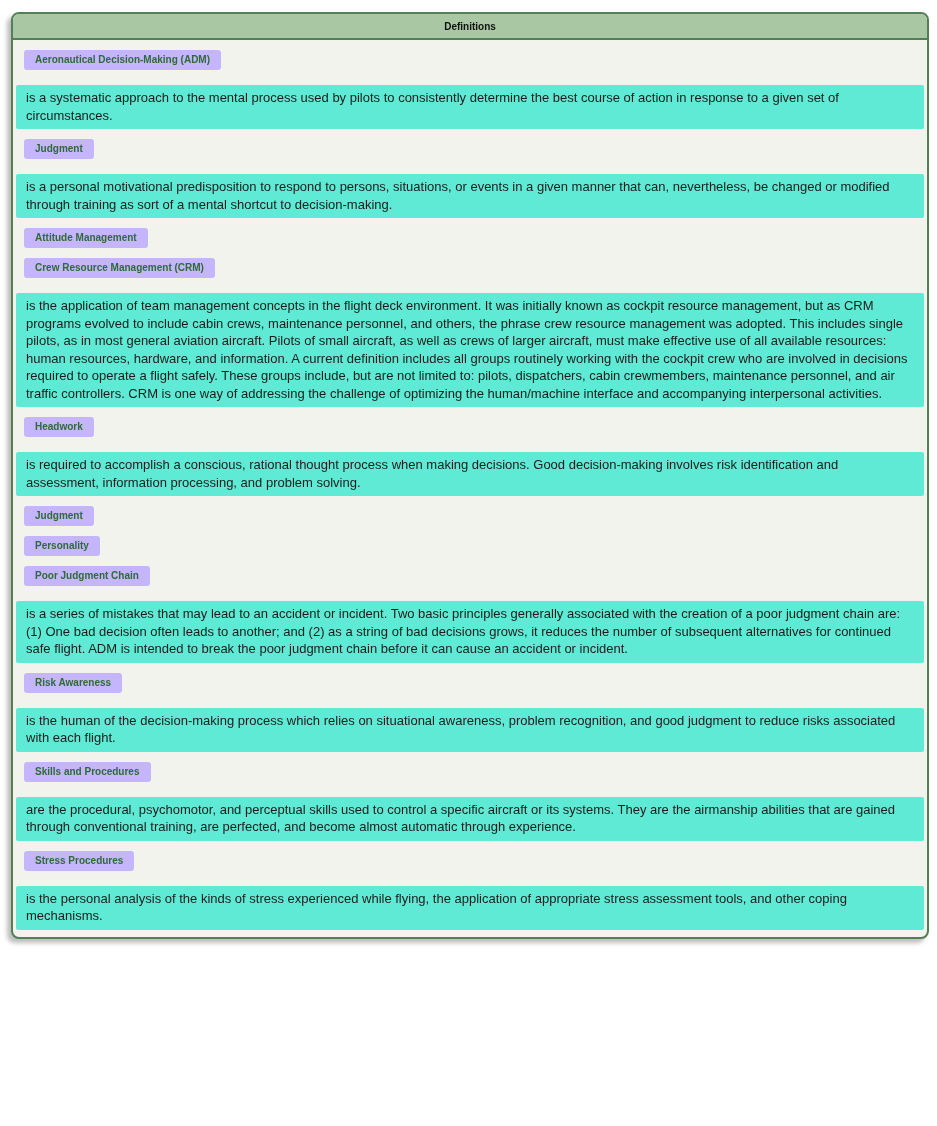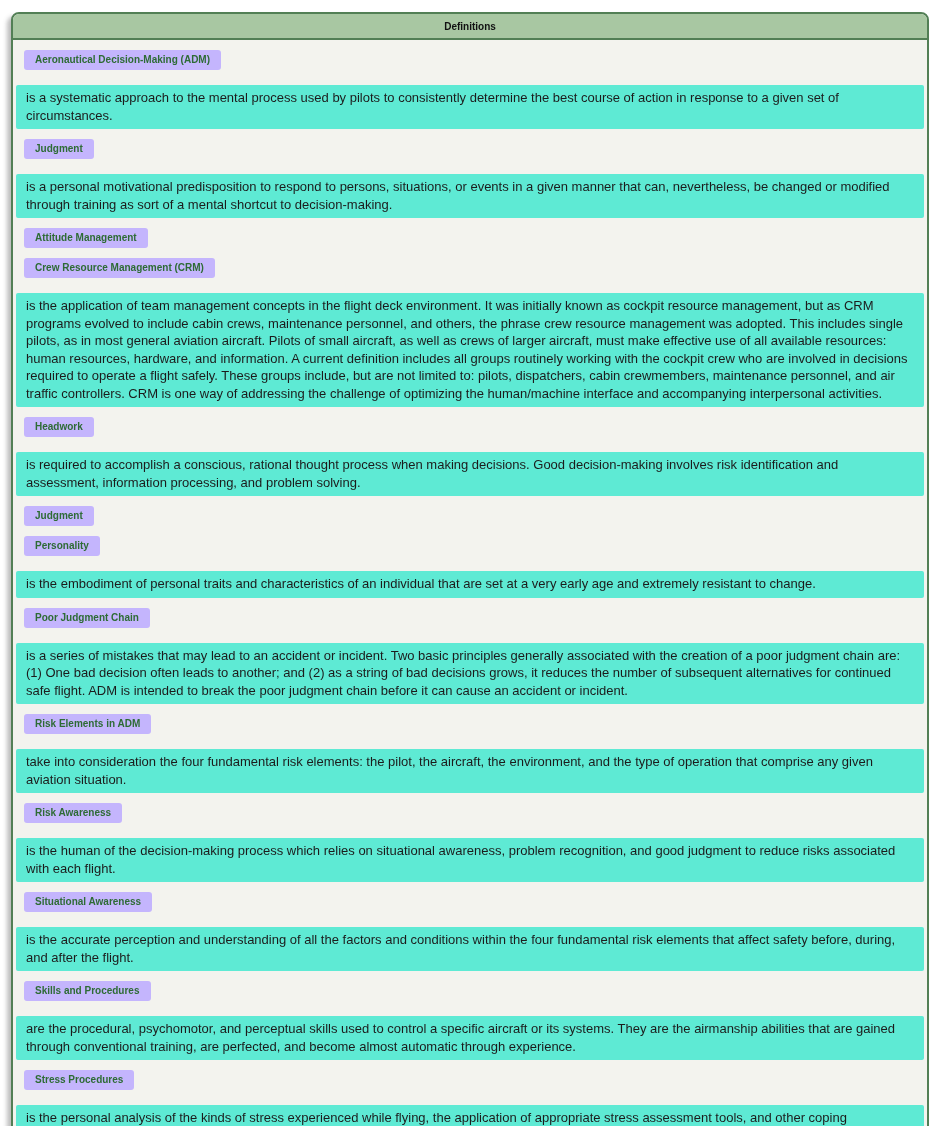--- a/index.html
+++ b/index.html
@@ -114,42 +114,33 @@
         <span class="term-badge">Headwork</span>
         <div class="definition">is required to accomplish a conscious, rational thought process when making decisions. Good decision-making involves risk identification and assessment, information processing, and problem solving.</div>
       </div>
 
       <div class="entry">
         <span class="term-badge">Judgment</span>
       </div>
 
       <div class="entry">
         <span class="term-badge">Personality</span>
-        <div class="definition">is the embodiment of personal traits and characteristics of an individual that are set at a very early age and extremely resistant to change.</div>
       </div>
 
       <div class="entry">
         <span class="term-badge">Poor Judgment Chain</span>
         <div class="definition">is a series of mistakes that may lead to an accident or incident. Two basic principles generally associated with the creation of a poor judgment chain are: (1) One bad decision often leads to another; and (2) as a string of bad decisions grows, it reduces the number of subsequent alternatives for continued safe flight. ADM is intended to break the poor judgment chain before it can cause an accident or incident.</div>
       </div>
 
-      <div class="entry">
-        <span class="term-badge">Risk Elements in ADM</span>
-        <div class="definition">take into consideration the four fundamental risk elements: the pilot, the aircraft, the environment, and the type of operation that comprise any given aviation situation.</div>
-      </div>
 
       <div class="entry">
         <span class="term-badge">Risk Awareness</span>
         <div class="definition">is the human of the decision-making process which relies on situational awareness, problem recognition, and good judgment to reduce risks associated with each flight.</div>
       </div>
 
-      <div class="entry">
-        <span class="term-badge">Situational Awareness</span>
-        <div class="definition">is the accurate perception and understanding of all the factors and conditions within the four fundamental risk elements that affect safety before, during, and after the flight.</div>
-      </div>
 
       <div class="entry">
         <span class="term-badge">Skills and Procedures</span>
         <div class="definition">are the procedural, psychomotor, and perceptual skills used to control a specific aircraft or its systems. They are the airmanship abilities that are gained through conventional training, are perfected, and become almost automatic through experience.</div>
       </div>
 
       <div class="entry">
         <span class="term-badge">Stress Procedures</span>
         <div class="definition">is the personal analysis of the kinds of stress experienced while flying, the application of appropriate stress assessment tools, and other coping mechanisms.</div>
       </div>

